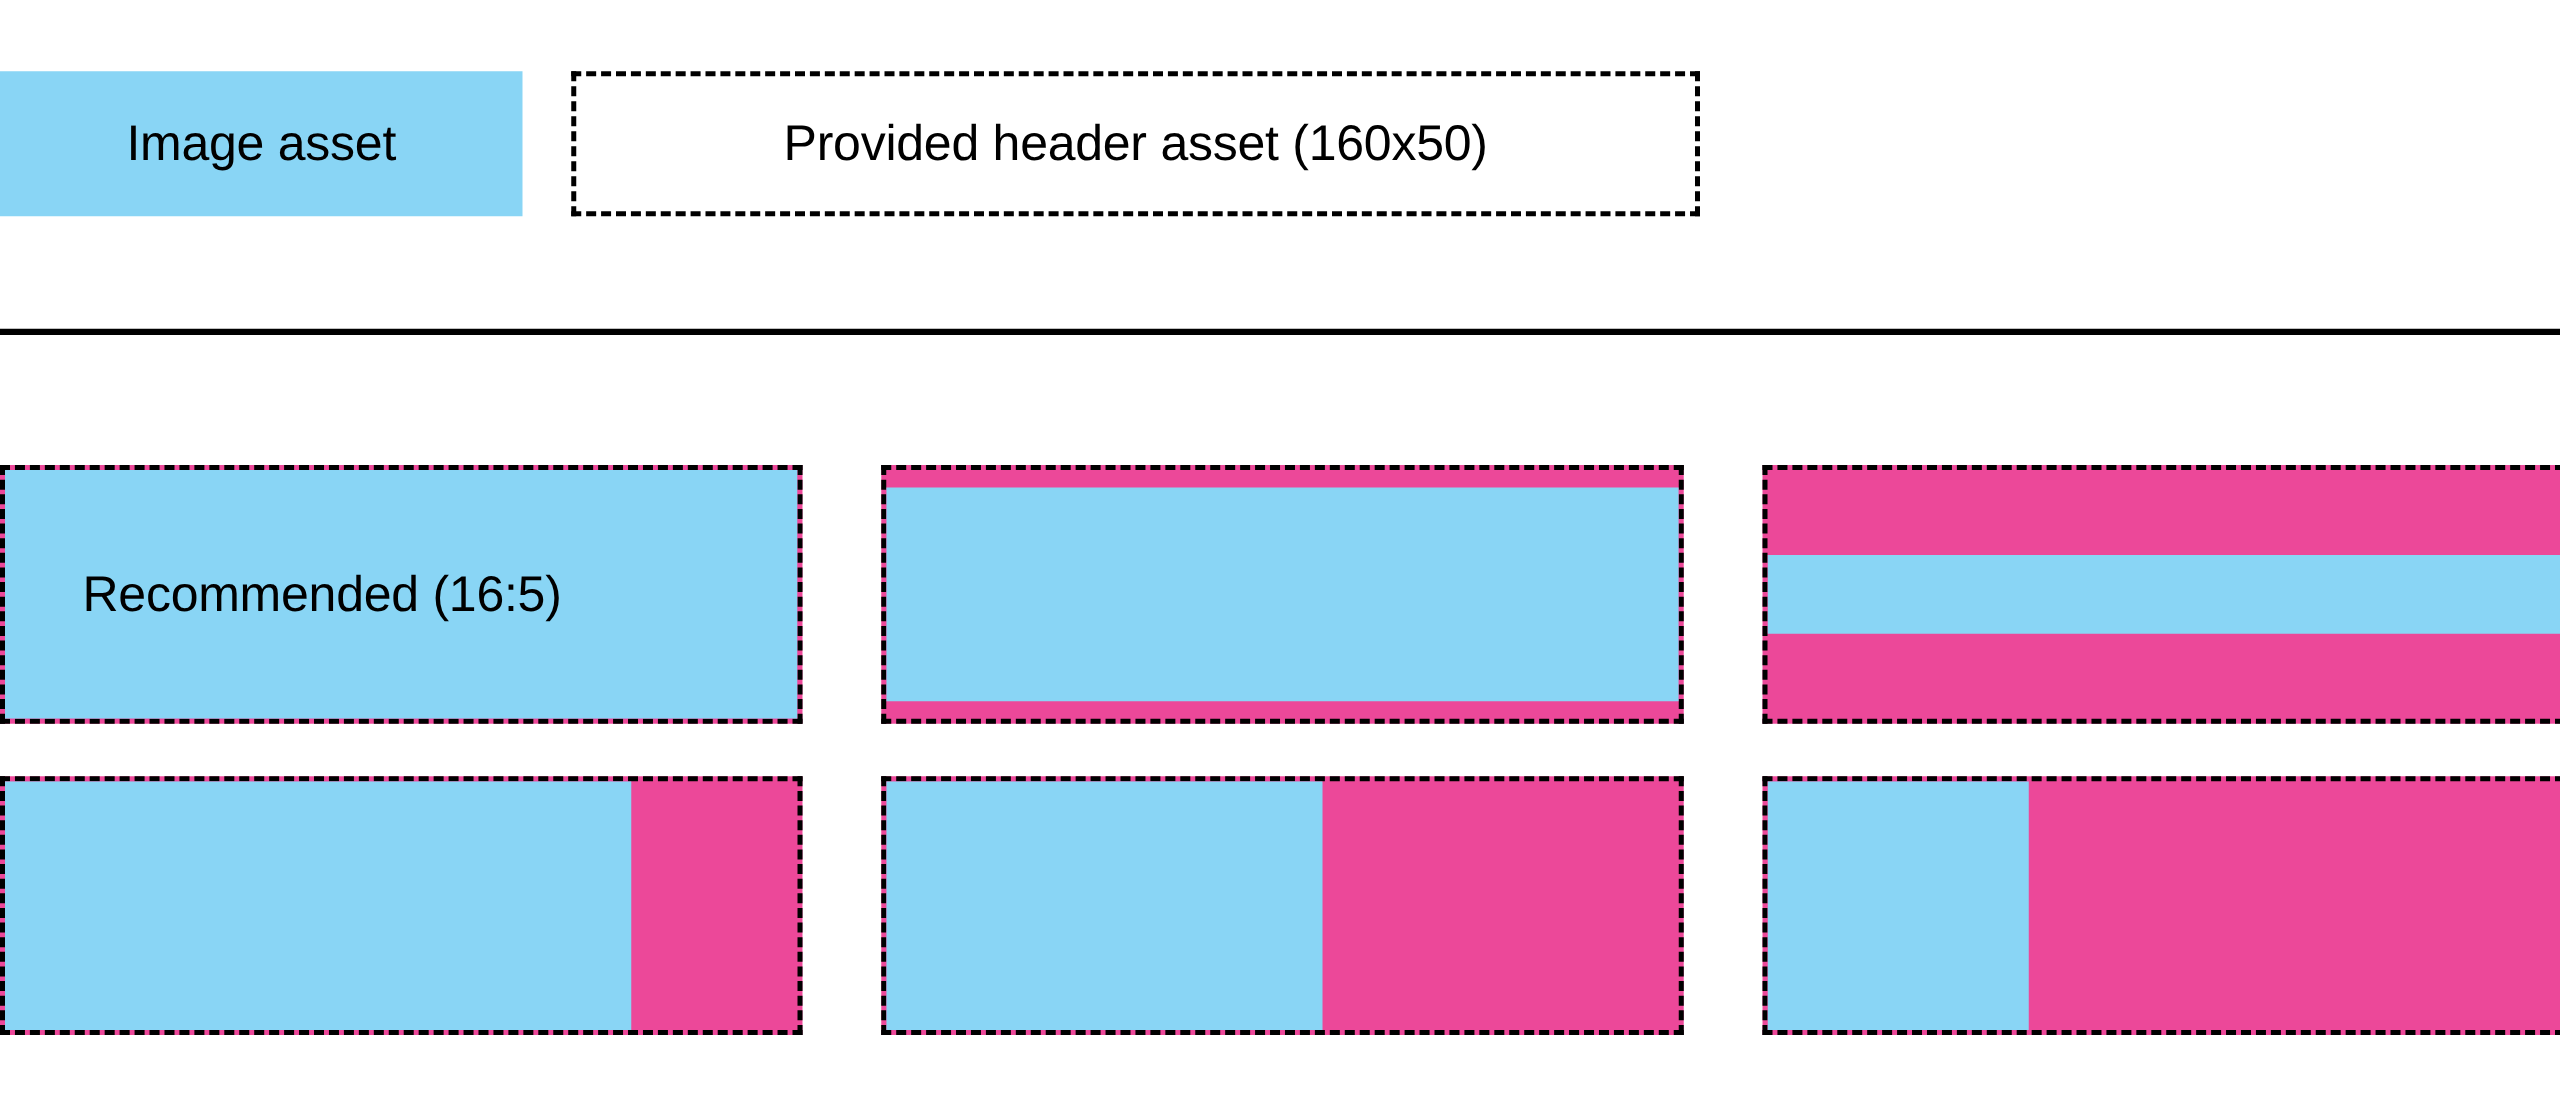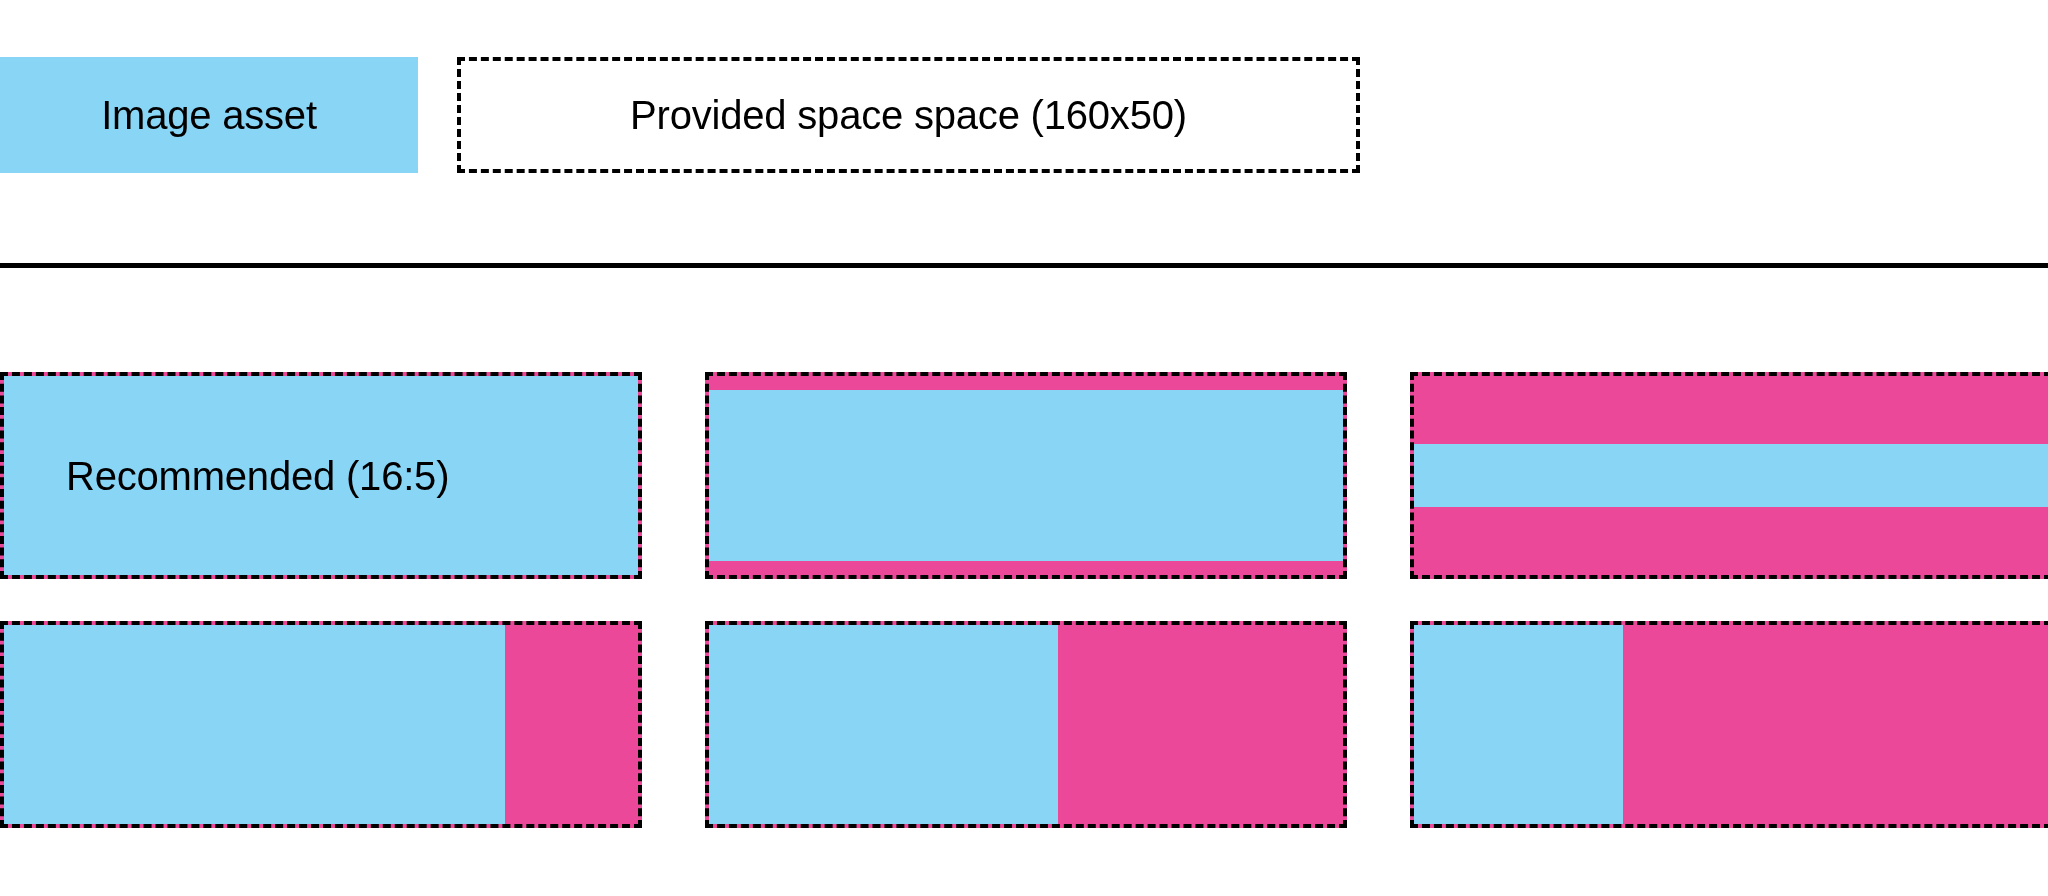--- a/index.html
+++ b/index.html
@@ -135,21 +135,21 @@
 
 <div class="page">
 
   <div class="header-row">
 
     <div class="asset-swatch">
       <span class="asset-swatch-label">Image asset</span>
     </div>
 
     <div class="header-space-box">
-      <span class="header-space-label">Provided space space (160x50)</span>
+      <span class="header-space-label">Provided header asset (160x50)</span>
     </div>
 
   </div>
 
   <div class="divider"></div>
 
   <div class="grid">
 
     <div class="grid-row row-1">
 

